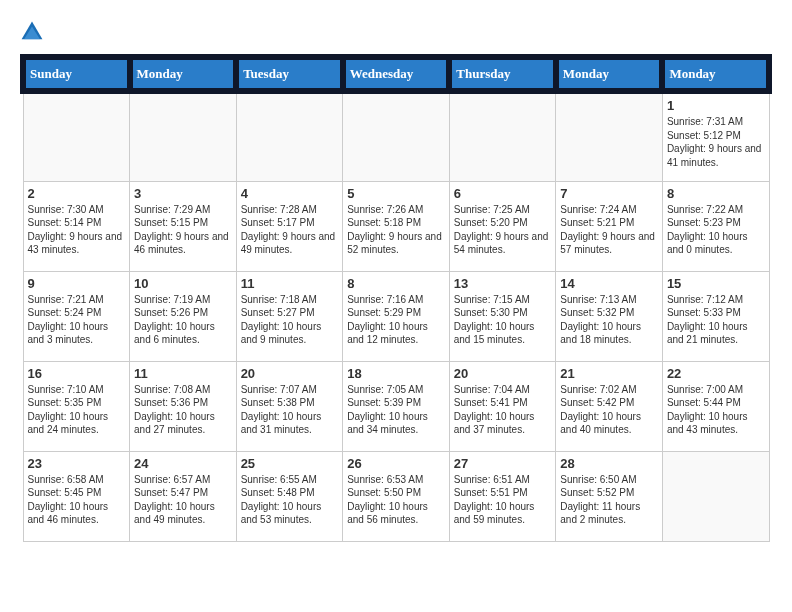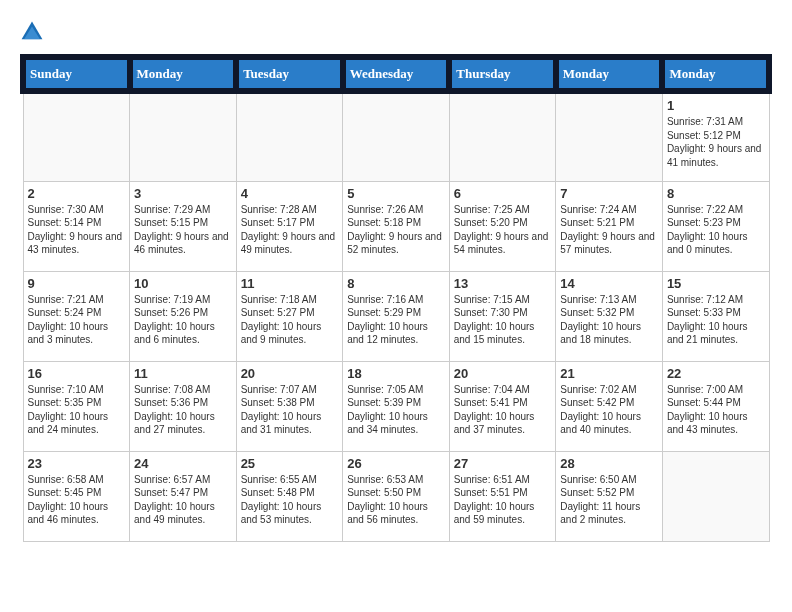--- a/index.html
+++ b/index.html
@@ -196,21 +196,21 @@
         </td>
         <td>
           <span class="day-number">8</span>
           <div class="day-info">Sunrise: 7:16 AM
 Sunset: 5:29 PM
 Daylight: 10 hours and 12 minutes.</div>
         </td>
         <td>
           <span class="day-number">13</span>
           <div class="day-info">Sunrise: 7:15 AM
-Sunset: 7:30 PM
+Sunset: 5:30 PM
 Daylight: 10 hours and 15 minutes.</div>
         </td>
         <td>
           <span class="day-number">14</span>
           <div class="day-info">Sunrise: 7:13 AM
 Sunset: 5:32 PM
 Daylight: 10 hours and 18 minutes.</div>
         </td>
         <td>
           <span class="day-number">15</span>

